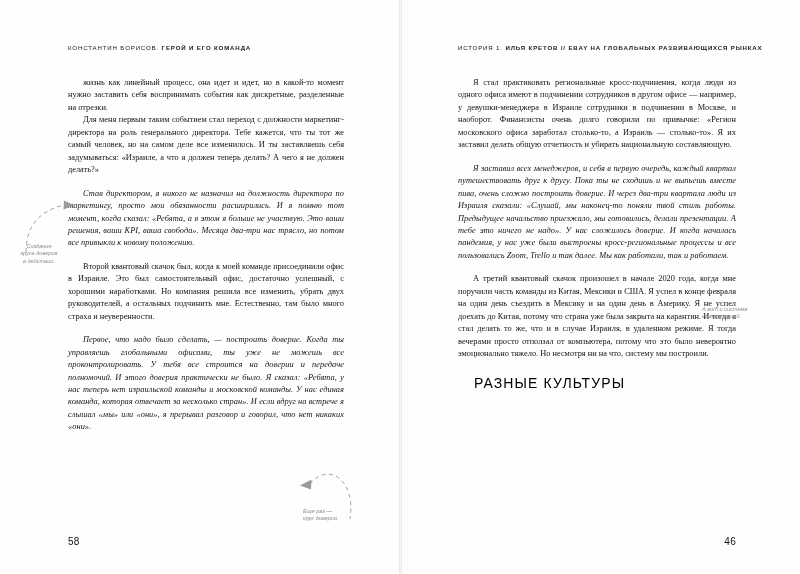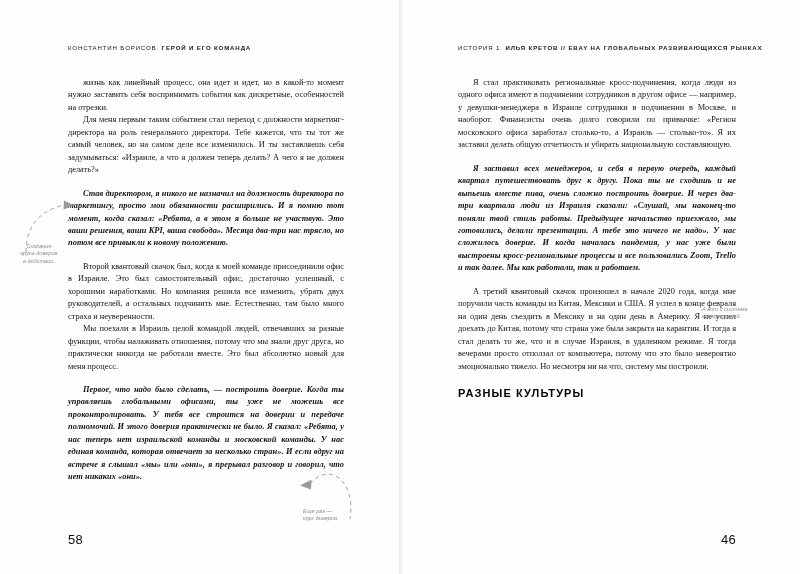--- a/index.html
+++ b/index.html
@@ -65,41 +65,41 @@
     font-size: 8.35px;
     line-height: 12.45px;
     text-align: justify;
     text-indent: 15px;
     hyphens: none;
     color: #121212;
   }
   p.noindent { text-indent: 0; }
   p.quote {
     font-style: italic;
-    font-weight: 700;
+    font-weight: 400;
     letter-spacing: 0.05px;
   }
   .gap-md { height: 11px; }
   .gap-lg { height: 14px; }
 
   h2.section-title {
     font-family: "Liberation Sans", sans-serif;
-    font-weight: 700;
-    font-size: 11px;
+    font-weight: 400;
+    font-size: 14px;
     letter-spacing: 1.1px;
     text-transform: uppercase;
-    margin: 0 0 13px 0;
+    margin: 0 0 13px 16px;
     color: #000;
   }
 
   .folio {
     position: absolute;
     bottom: 27px;
     font-family: "Liberation Sans", sans-serif;
-    font-size: 13px;
+    font-size: 10px;
     color: #111;
     letter-spacing: 0.3px;
   }
   .folio-left  { left: 68px; }
   .folio-right { right: 64px; }
 
   
   .marginnote {
     position: absolute;
     font-family: "Liberation Sans", sans-serif;
@@ -126,27 +126,26 @@
 
   <div class="gutter"></div>
 
   <div class="page page-left">
 
     <div class="running-head">
       <span class="rh-plain">Константин Борисов. </span><span class="rh-bold">Герой и его команда</span>
     </div>
 
     <div class="col">
-      <p>жизнь как линейный процесс, она идет и идет, но в какой-то момент нужно заставить себя воспринимать события как дискретные, особенностей на отрезки.</p>
+      <p>жизнь как линейный процесс, она идет и идет, но в какой-то момент нужно заставить себя воспринимать события как дискретные, разделенные на отрезки.</p>
       <p>Для меня первым таким событием стал переход с должности маркетинг-директора на роль генерального директора. Тебе кажется, что ты тот же самый человек, но на самом деле все изменилось. И ты заставляешь себя задумываться: «Израиле, а что я должен теперь делать? А чего я не должен делать?»</p>
       <div class="gap-md"></div>
       <p class="quote">Став директором, я никого не назначил на должность директора по маркетингу, просто мои обязанности расширились. И я помню тот момент, когда сказал: «Ребята, а в этом я больше не участвую. Это ваши решения, ваши KPI, ваша свобода». Месяца два-три нас трясло, но потом все привыкли к новому положению.</p>
       <div class="gap-md"></div>
       <p>Второй квантовый скачок был, когда к моей команде присоединили офис в Израиле. Это был самостоятельный офис, достаточно успешный, с хорошими наработками. Но компания решила все изменить, убрать двух руководителей, а остальных подчинить мне. Естественно, там было много страха и неуверенности.</p>
-      <p>Мы поехали в Израиль целой командой людей, отвечавших за разные функции, чтобы налаживать отношения, потому что мы знали друг друга, но практически никогда не работали вместе. Это был абсолютно новый для меня процесс.</p>
       <div class="gap-md"></div>
       <p class="quote">Первое, что надо было сделать, — построить доверие. Когда ты управляешь глобальными офисами, ты уже не можешь все проконтролировать. У тебя все строится на доверии и передаче полномочий. И этого доверия практически не было. Я сказал: «Ребята, у нас теперь нет израильской команды и московской команды. У нас единая команда, которая отвечает за несколько стран». И если вдруг на встрече я слышал «мы» или «они», я прерывал разговор и говорил, что нет никаких «они».</p>
     </div>
 
     <svg class="arrow-svg arc arc-1" width="62" height="58" viewBox="0 0 62 58">
       <path d="M8 56 C 8 36, 16 16, 46 9" stroke-dasharray="4 3.4"></path>
       <polygon points="46,4.5 56,9.2 45.5,13.5"></polygon>
     </svg>
     <div class="marginnote mn-1">
       <span>Создание</span><br>

